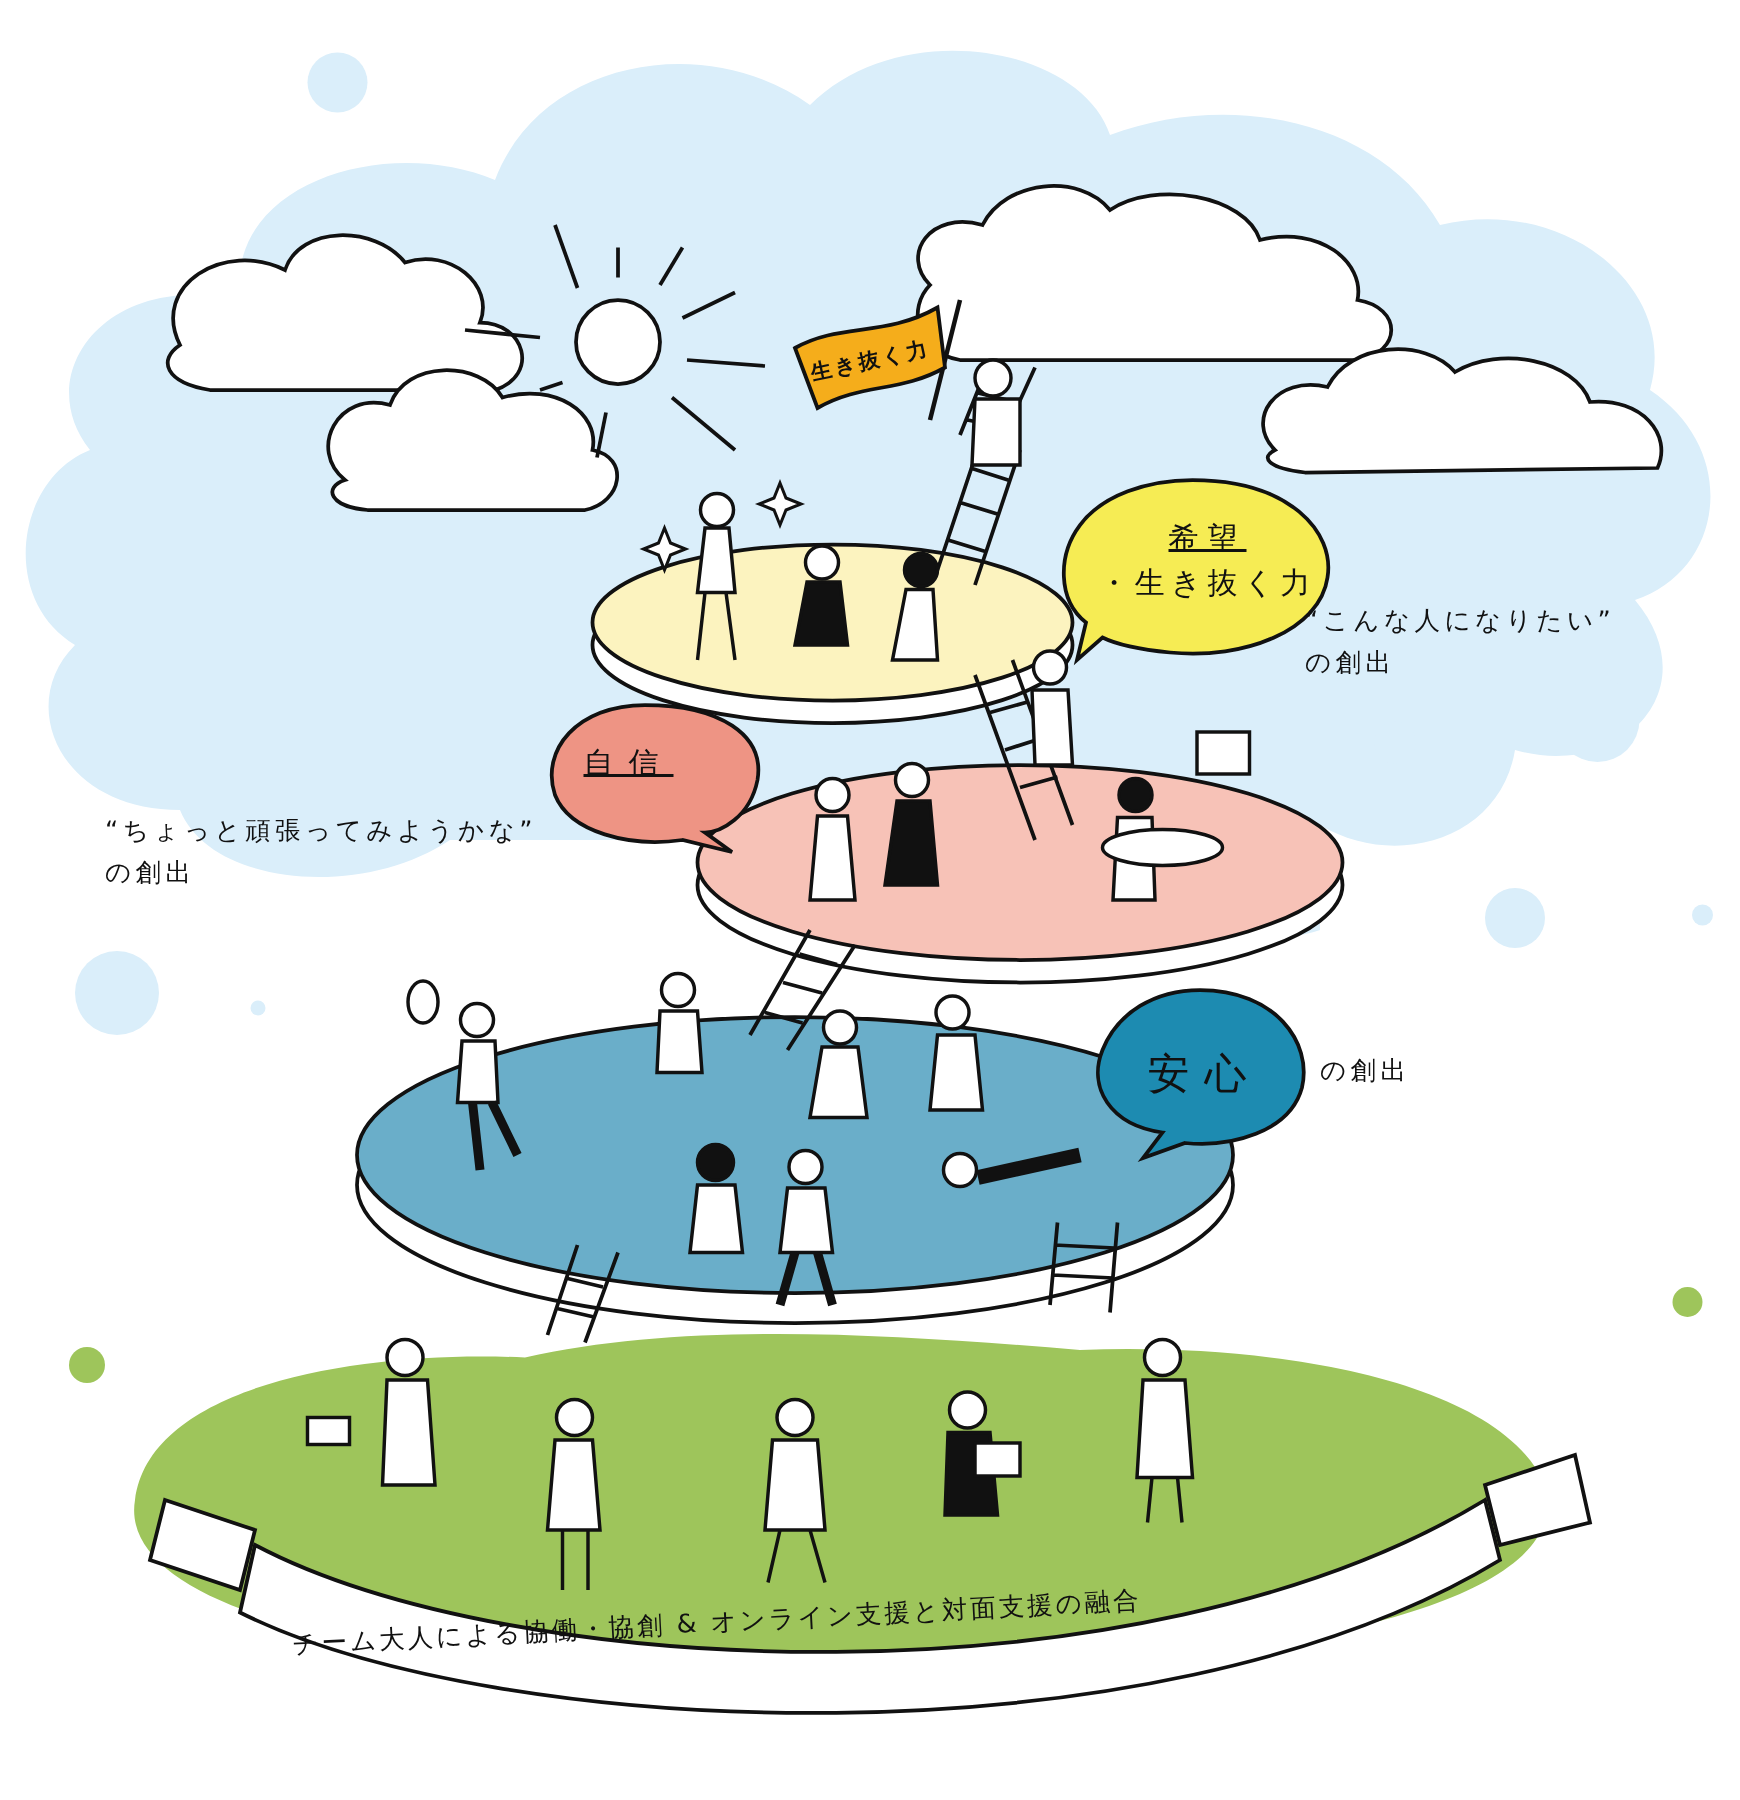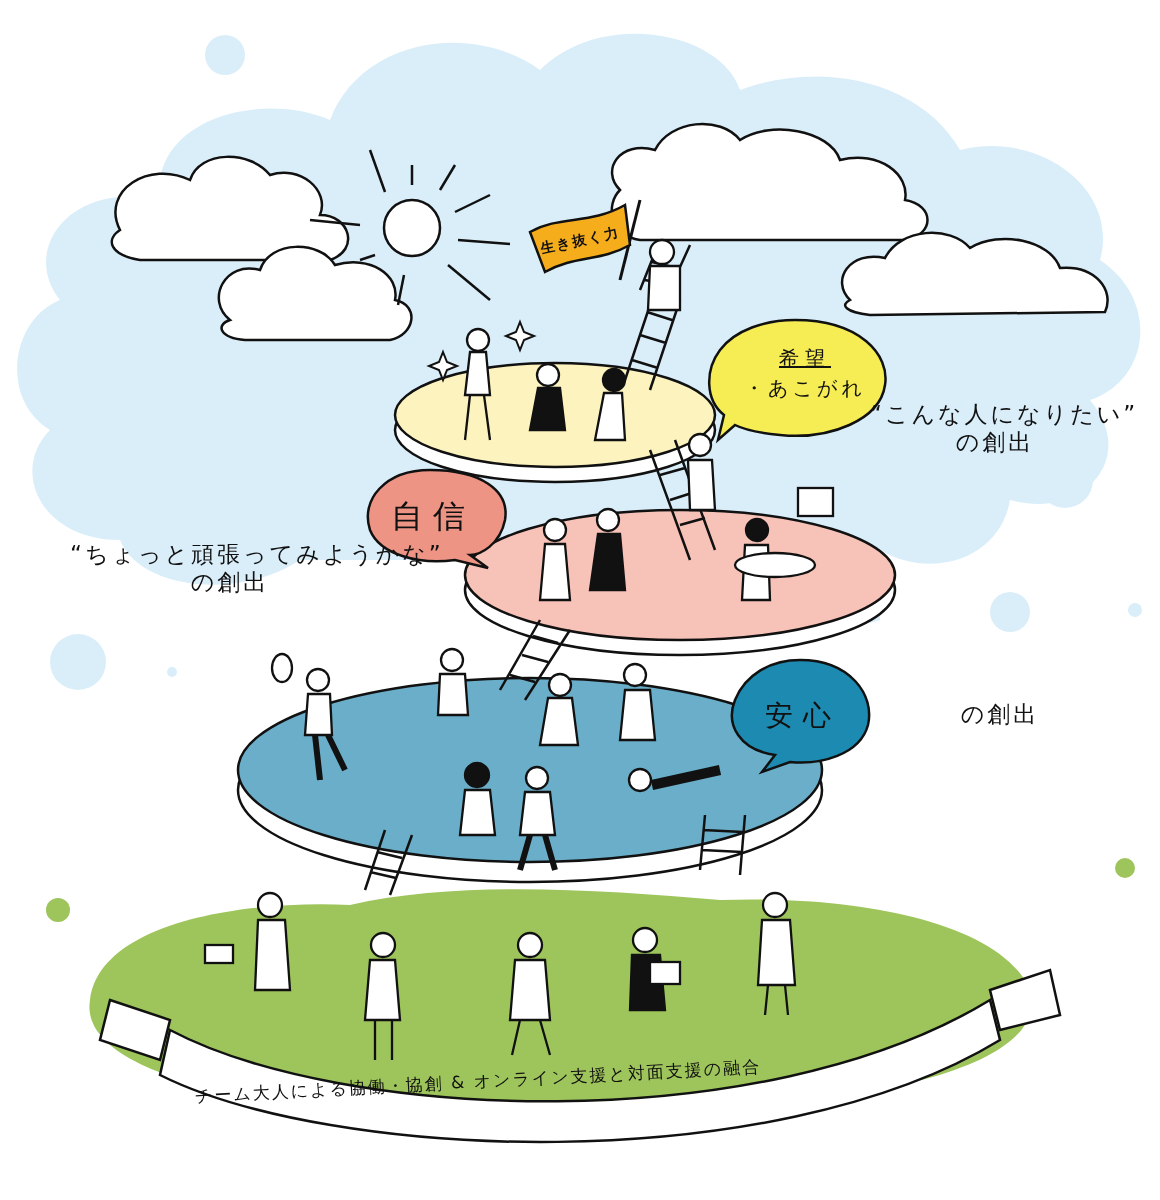--- a/index.html
+++ b/index.html
@@ -4,21 +4,21 @@
 <style>
   html, body { margin:0; padding:0; background:#ffffff; }
   body { width:1160px; height:1200px; position:relative; overflow:hidden;
          font-family:"DejaVu Sans", sans-serif; }
   .stage { position:absolute; left:0; top:0; width:1160px; height:1200px; }
   svg.art { position:absolute; left:0; top:0; }
   .txt { position:absolute; color:#111; font-family:"DejaVu Sans", sans-serif;
          white-space:nowrap; letter-spacing:3px; }
   .bubble-txt { position:absolute; text-align:center; color:#111;
                 font-family:"DejaVu Sans", sans-serif; }
-  .quote { font-size:23px; text-align:center; line-height:28px; }
+  .quote { font-size:17px; text-align:left; line-height:28px; }
   .flag-txt { position:absolute; font-size:14px; font-weight:bold; color:#111;
               transform:rotate(-12deg); letter-spacing:2px; }
 </style>
 </head>
 <body>
 
 <div class="stage">
 
   <svg class="art" width="1160" height="1200" viewBox="0 0 1160 1200">
 
@@ -172,29 +172,29 @@
       <circle cx="775" cy="905" r="12"></circle>
         <path d="M762,920 L758,985 L795,985 L790,920 Z"></path>
         <path d="M768,985 L765,1015 M785,985 L788,1015"></path>
     </g>
   </svg>
 
   <div class="flag-txt" style="left:540px; top:232px;">生き抜く力</div>
 
   <div class="bubble-txt" style="left:730px; top:343px; width:150px; font-size:20px; line-height:30px;">
     <div style="letter-spacing:6px;text-decoration:underline;">希望</div>
-    <div style="letter-spacing:4px;">・あこがれ</div>
+    <div style="letter-spacing:4px;">・生き抜く力</div>
   </div>
 
   <div class="txt quote" style="left:870px; top:400px; width:250px;">
     <div>“こんな人になりたい”</div>
     <div>の創出</div>
   </div>
 
-  <div class="bubble-txt" style="left:368px; top:495px; width:130px; font-size:32px; letter-spacing:10px;">自信</div>
+  <div class="bubble-txt" style="left:354px; top:495px; width:130px; font-size:20px; letter-spacing:10px;text-decoration:underline;">自信</div>
 
   <div class="txt quote" style="left:70px; top:540px; width:320px;">
     <div>“ちょっと頑張ってみようかな”</div>
     <div>の創出</div>
   </div>
 
   <div class="bubble-txt" style="left:738px; top:697px; width:130px; font-size:28px; letter-spacing:10px;">安心</div>
 
   <div class="txt quote" style="left:880px; top:700px; width:240px;">
     <div>の創出</div>

